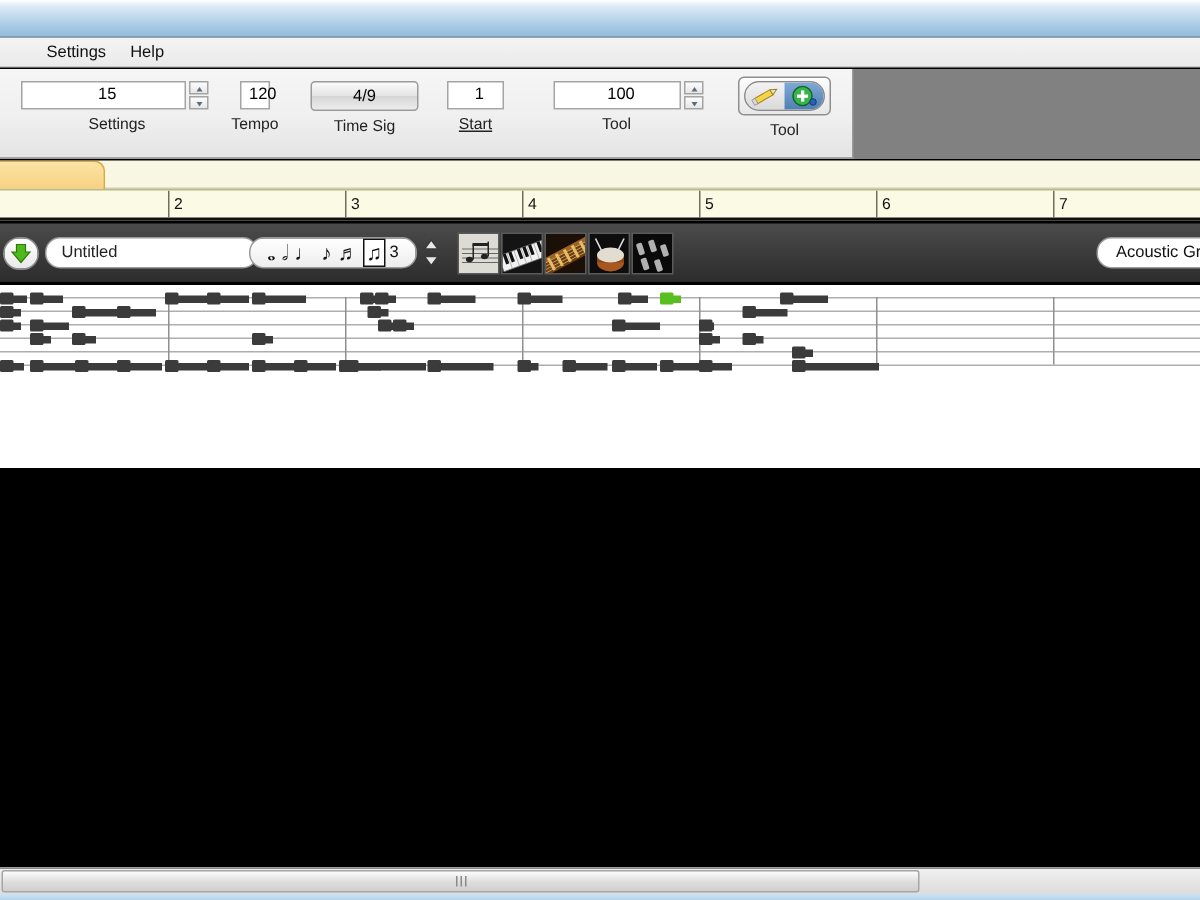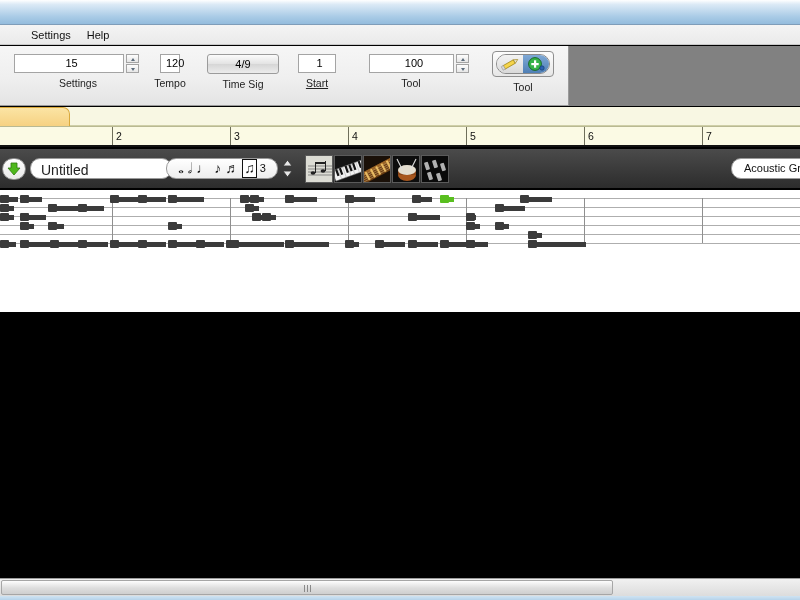--- a/index.html
+++ b/index.html
@@ -118,21 +118,21 @@
     border-bottom:1px solid #000;box-sizing:border-box;
   }
   .rnd-btn{
     position:absolute;border:1px solid #8c8c8c;border-radius:11px;
     background:linear-gradient(to bottom,#ffffff,#e9e9e9);
     box-sizing:border-box;display:flex;align-items:center;justify-content:center;
   }
   .trackname{
     position:absolute;left:30px;top:158px;width:142px;height:21px;
     border:1px solid #9a9a9a;border-radius:10px;background:#fff;
-    font-size:14px;color:#222;padding:3px 0 0 10px;box-sizing:border-box;
+    font-size:11px;color:#222;padding:3px 0 0 10px;box-sizing:border-box;
     font-family:"Liberation Sans", sans-serif;
   }
   .noteblock{
     position:absolute;left:166px;top:158px;width:112px;height:21px;
     border:1px solid #9a9a9a;border-radius:10px;
     background:linear-gradient(to bottom,#ffffff,#ededed);
     display:flex;align-items:center;justify-content:center;gap:2px;
     box-sizing:border-box;
   }
   .nbtn{display:flex;align-items:center;justify-content:center;height:17px;}

